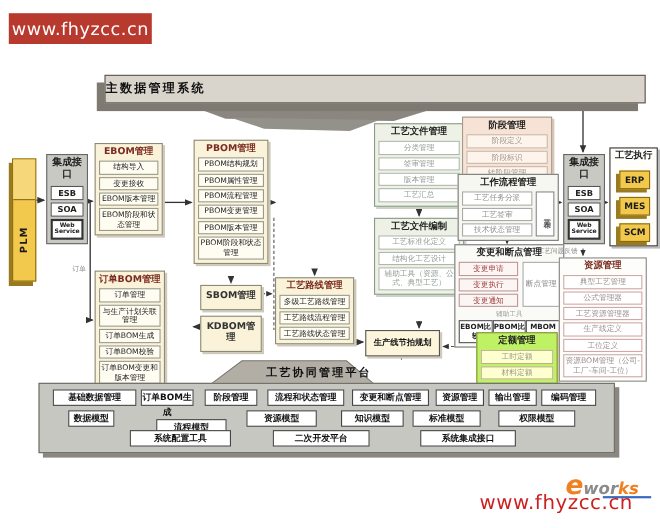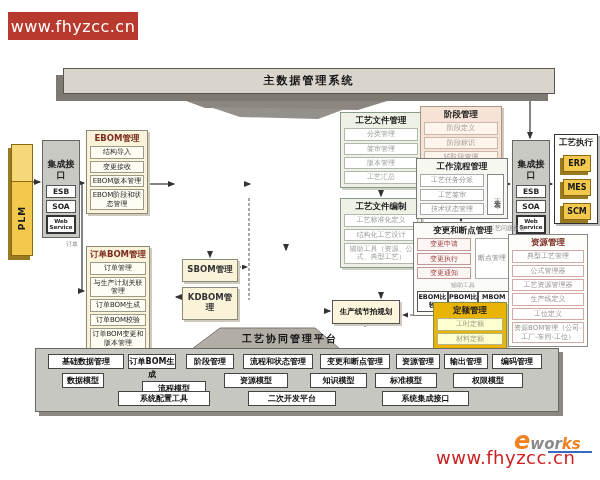--- a/index.html
+++ b/index.html
@@ -23,32 +23,32 @@
   .wf-left{flex:1;}
   .wf-side{width:15px;margin:2px 3px 0 0;border:1px solid #888;background:#fff;color:#555;font-size:7px;writing-mode:vertical-rl;text-align:center;letter-spacing:1px;line-height:13px;}
   .chgp{background:#fafaf6;border:1px solid #777;}
   .chg-row{display:flex;}
   .chg-left{flex:1;}
   .chg-left .pi{color:#a04040;border:1px solid #c09898;background:#fbf6f4;}
   .chg-dd{width:32px;margin:2px 3px 0 1px;border:1px solid #aaa;background:#fff;color:#8a8a8a;font-size:7px;display:flex;align-items:center;justify-content:center;text-align:center;line-height:1.3;}
   .chg-tools{font-size:6px;color:#9a9a9a;text-align:center;margin-top:2px;}
   .chg-cmp{display:flex;justify-content:space-between;padding:1px 3px 0;}
   .cmp{width:29px;border:1px solid #555;background:#fff;font-size:6.5px;font-weight:bold;text-align:center;line-height:1.25;padding:1px 0;color:#222;}
-  .quota{background:#eab308;border:1px solid #8a8a40;box-shadow:2px 2px 0 #cfcf9a;}
+  .quota{background:#bef264;border:1px solid #8a8a40;box-shadow:2px 2px 0 #cfcf9a;}
   .quota .pi{background:#ffffcf;border:1px solid #b5b580;color:#9a9a8a;}
   .resrc{background:#fdfdfa;border:1px solid #888;}
   .resrc .pt{color:#7b2b1f;}
   .resrc .pi{background:#fff;border:1px solid #d0a8a8;color:#9a9090;}
   .graybox{background:#c9c9c3;border:1px solid #666;}
-  .graybox .pt{font-size:9px;line-height:1.25;margin-top:16px;}
+  .graybox .pt{font-size:9px;line-height:1.25;}
   .graybox .pi{background:#fff;border:1px solid #555;font-weight:bold;font-size:7.5px;}
   .graybox .pi.ws{border:2px solid #333;font-size:5.5px;font-weight:bold;line-height:1.2;}
   .execp{background:#fffefa;border:1px solid #333;box-shadow:2px 2px 0 #bbb;}
   .bar3d{background:#f2c94c;border:1px solid #8a6a10;box-shadow:-3px 3px 0 #9a7a20;font-size:8px;font-weight:bold;text-align:center;margin:7px 6px 0 8px;padding:3px 0;color:#1a1a1a;}
-  .banner{position:absolute;background:#d9d5cd;border:1px solid #5a564e;box-shadow:-7px 7px 0 #7e7a72;text-align:center;font-weight:bold;font-size:11px;line-height:23px;letter-spacing:2px;color:#111;}
+  .banner{position:absolute;background:#d9d5cd;border:1px solid #5a564e;box-shadow:-7px 7px 0 #7e7a72;font-weight:bold;font-size:11px;line-height:23px;letter-spacing:2px;color:#111;margin-left:32px;}
   .plm{position:absolute;width:20px;background:#f2c94c;border:1px solid #8a6a10;box-shadow:-3px 4px 0 #9a7a20;}
   .plm-top{height:36px;border-bottom:1px solid #8a6a10;background:#f6d87a;}
   .plm-txt{display:block;height:72px;display:flex;align-items:center;justify-content:center;}
   .plm-txt span{transform:rotate(-90deg);font-size:9px;font-weight:bold;color:#1a1a1a;letter-spacing:1px;}
   .platform{position:absolute;background:#c7c7c1;border:1px solid #6a6a62;box-shadow:4px 4px 0 #8a8680;}
   .pbox{position:absolute;background:#fff;border:1px solid #444;font-size:8px;font-weight:bold;text-align:center;height:13px;line-height:13px;color:#111;}
   .ptitle{position:absolute;font-size:10px;font-weight:bold;letter-spacing:2px;color:#111;}
   .minilab{position:absolute;font-size:6px;color:#8a8a8a;}
   .wm-top{position:absolute;background:#b8392e;color:#fff;font-size:16px;display:flex;align-items:center;justify-content:center;letter-spacing:0.5px;}
   .wm-bot{position:absolute;color:#cc1f1f;font-size:18px;letter-spacing:0.5px;}
@@ -129,29 +129,44 @@
 
   <div class="panel cream" style="left:86px;top:246px;width:64px">
     <div class="pt">订单BOM管理</div>
     <div class="pi">订单管理</div>
     <div class="pi">与生产计划关联管理</div>
     <div class="pi">订单BOM生成</div>
     <div class="pi">订单BOM校验</div>
     <div class="pi">订单BOM变更和版本管理</div>
   </div>
 
+  <div class="panel cream" style="left:176px;top:127px;width:68px">
+    <div class="pt">PBOM管理</div>
+    <div class="pi">PBOM结构规划</div>
+    <div class="pi">PBOM属性管理</div>
+    <div class="pi">PBOM流程管理</div>
+    <div class="pi">PBOM变更管理</div>
+    <div class="pi">PBOM版本管理</div>
+    <div class="pi">PBOM阶段和状态管理</div>
+  </div>
 
   <div class="panel solo" style="left:182px;top:259px;width:56px">
     <div class="pt">SBOM管理</div>
   </div>
   <div class="panel solo" style="left:182px;top:287px;width:56px">
     <div class="pt">KDBOM管理</div>
   </div>
 
 
+  <div class="panel cream" style="left:250px;top:252px;width:72px">
+    <div class="pt">工艺路线管理</div>
+    <div class="pi">多级工艺路线管理</div>
+    <div class="pi">工艺路线流程管理</div>
+    <div class="pi">工艺路线状态管理</div>
+  </div>
 
   <div class="takt" style="position:absolute;left:332px;top:300px;width:66px;height:22px">生产线节拍规划</div>
 
   <div class="panel greenish" style="left:340px;top:112px;width:82px">
     <div class="pt">工艺文件管理</div>
     <div class="pi">分类管理</div>
     <div class="pi">签审管理</div>
     <div class="pi">版本管理</div>
     <div class="pi">工艺汇总</div>
   </div>

